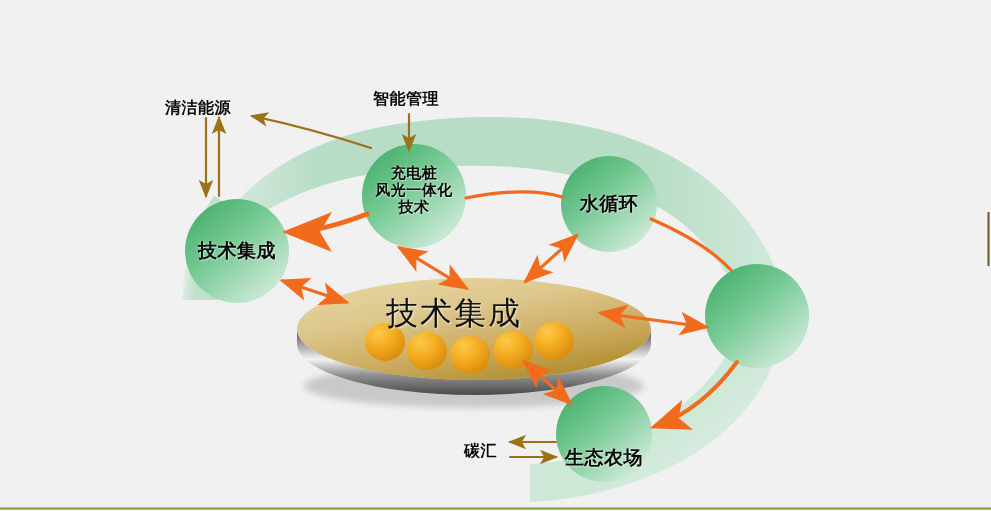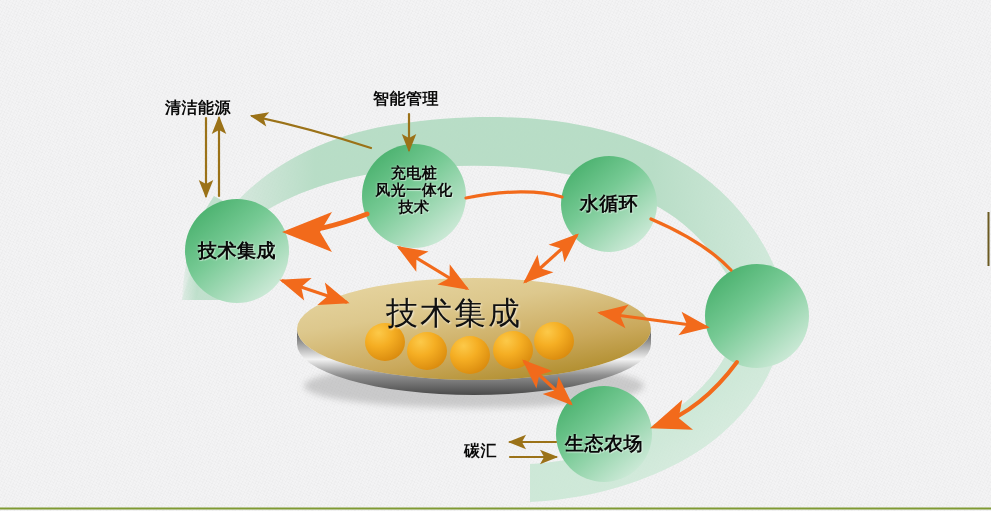--- a/index.html
+++ b/index.html
@@ -207,21 +207,21 @@
 
   <div class="node-label n-md" style="left:187px;top:240px;width:100px;">技术集成</div>
 
   <div class="node-label n-sm" style="left:364px;top:164px;width:100px;">充电桩
 风光一体化
 技术</div>
 
   <div class="node-label n-md" style="left:561px;top:193px;width:96px;">水循环</div>
 
 
-  <div class="node-label n-md" style="left:556px;top:433px;width:96px;">生态农场</div>
+  <div class="node-label n-md" style="left:556px;top:447px;width:96px;">生态农场</div>
 
   <div class="center-label" style="left:386px;top:292px;">技术集成</div>
 
   <div class="ext-label" style="left:165px;top:98px;text-align:right;">清洁能源</div>
 
   <div class="ext-label" style="left:373px;top:89px;">智能管理</div>
 
   <div class="ext-label" style="left:464px;top:441px;">碳汇</div>
 
   <div class="hit" style="left:185px;top:199px;width:104px;height:104px;border-radius:50%;"></div>

